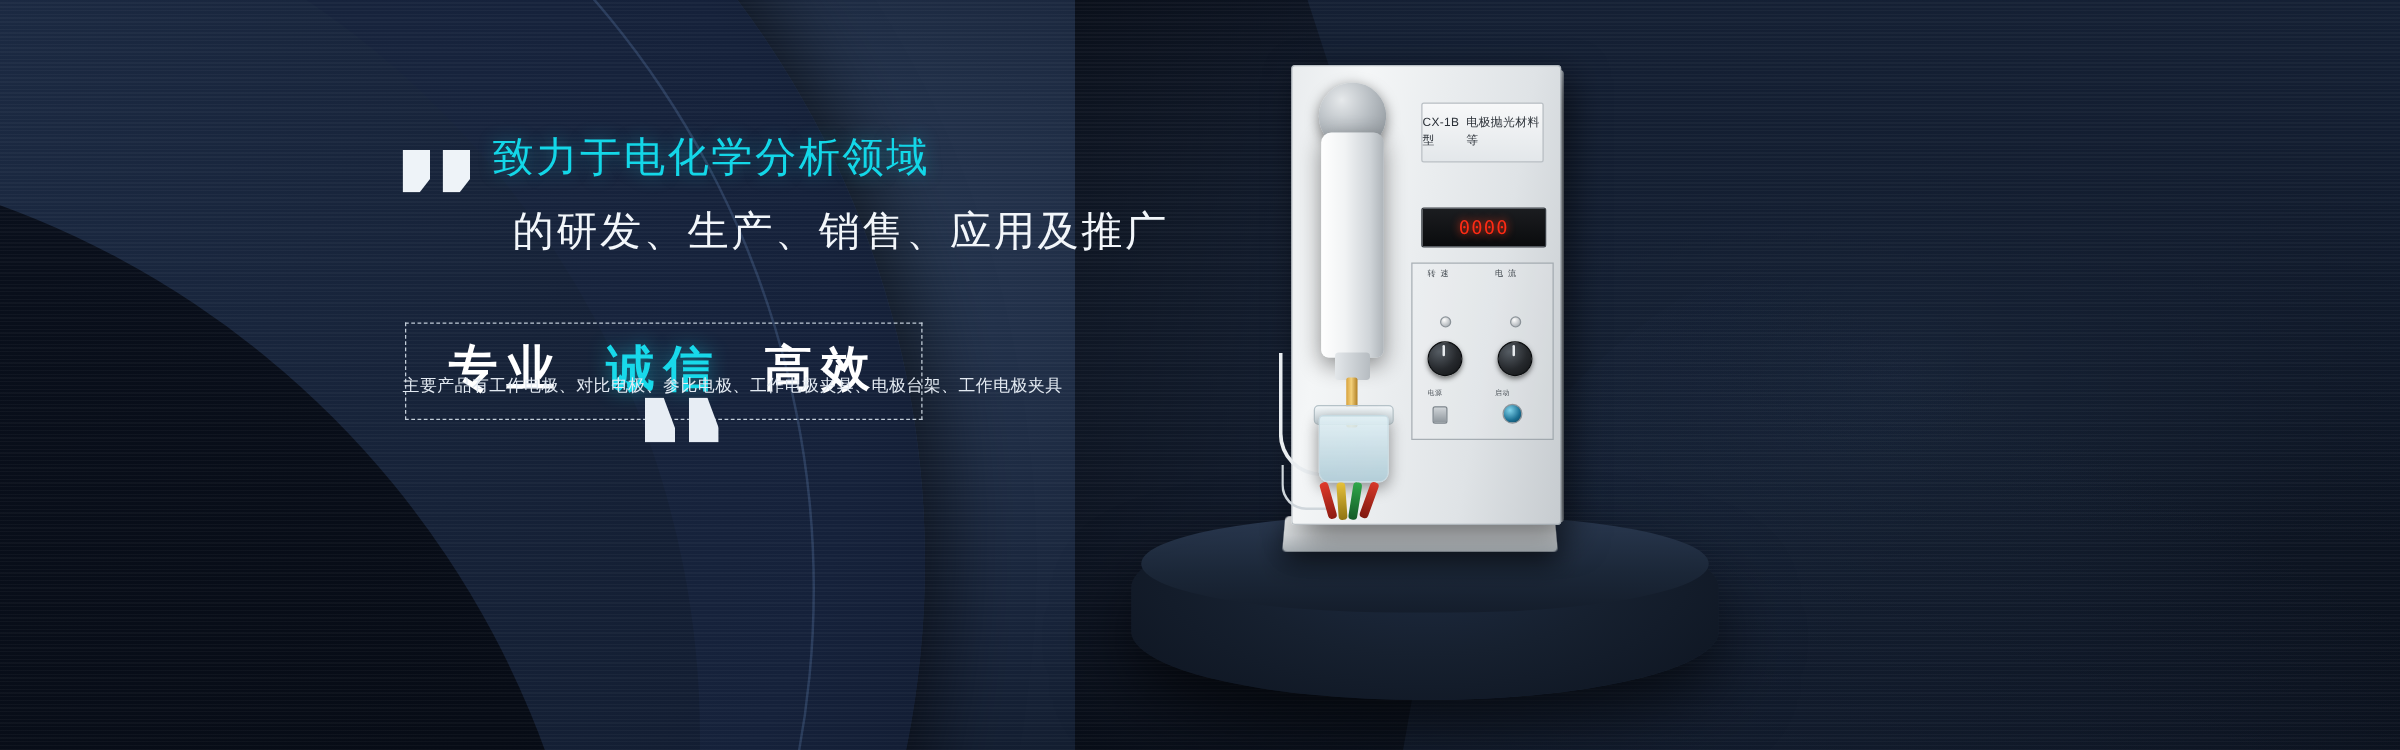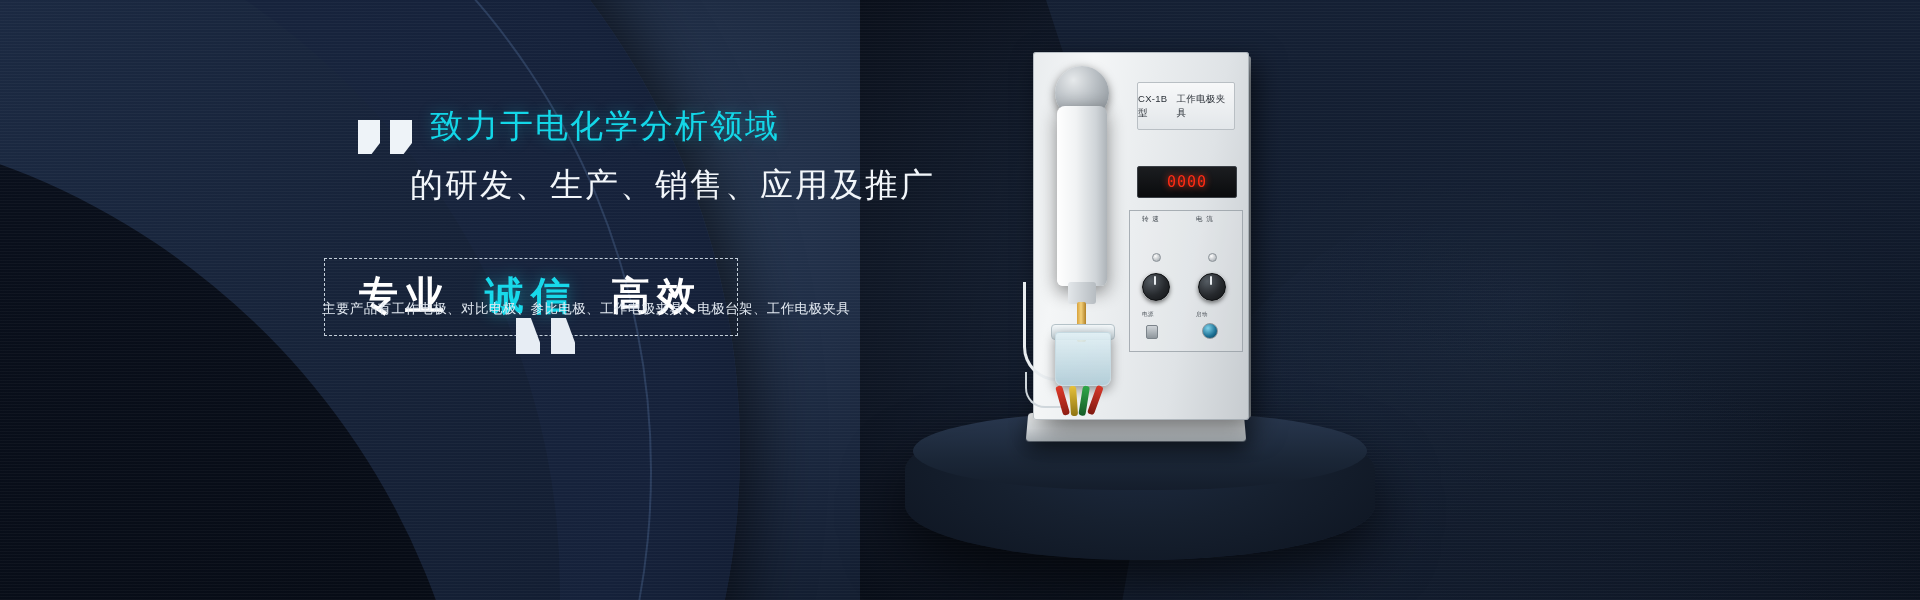--- a/index.html
+++ b/index.html
@@ -60,21 +60,21 @@
     opacity:.9;
   }
   .corner-wedge2{
     position:absolute;right:-120px;bottom:-320px;width:900px;height:760px;
     background:linear-gradient(20deg,#1b2840 0%, rgba(12,19,32,0) 70%);
     transform:rotate(10deg);border-radius:480px 0 0 0;opacity:.8;
   }
 
   
   .copy{position:absolute;left:322px;top:104px;width:700px;}
-  .quote-row{display:flex;align-items:flex-start;margin-left:36px;}
+  .quote-row{display:flex;align-items:flex-start;}
   .qmark{
     display:inline-block;width:56px;height:38px;margin-top:16px;margin-right:16px;flex:0 0 auto;
   }
   .qmark span{
     display:inline-block;width:22px;height:34px;background:#eef3f8;margin-right:10px;
     clip-path:polygon(0 0,100% 0,100% 68%,62% 100%,0 100%);
     vertical-align:top;
   }
   .qmark span:last-child{margin-right:0;}
 
@@ -307,21 +307,21 @@
   <div class="product">
     <div class="pedestal"></div>
     <div class="pedestal-top"></div>
 
     <div class="base"></div>
     <div class="panel-edge"></div>
     <div class="panel"></div>
 
     <div class="nameplate">
       <div>CX-1B型</div>
-      <div>工作电极夹具</div>
+      <div>电极抛光材料等</div>
     </div>
 
     <div class="led">
       <span class="d">0000</span>
     </div>
 
     <div class="ctrl-box">
       <div class="ctrl-label l1">转 速</div>
       <div class="ctrl-label l2">电 流</div>
       <div class="screw s1"></div>

